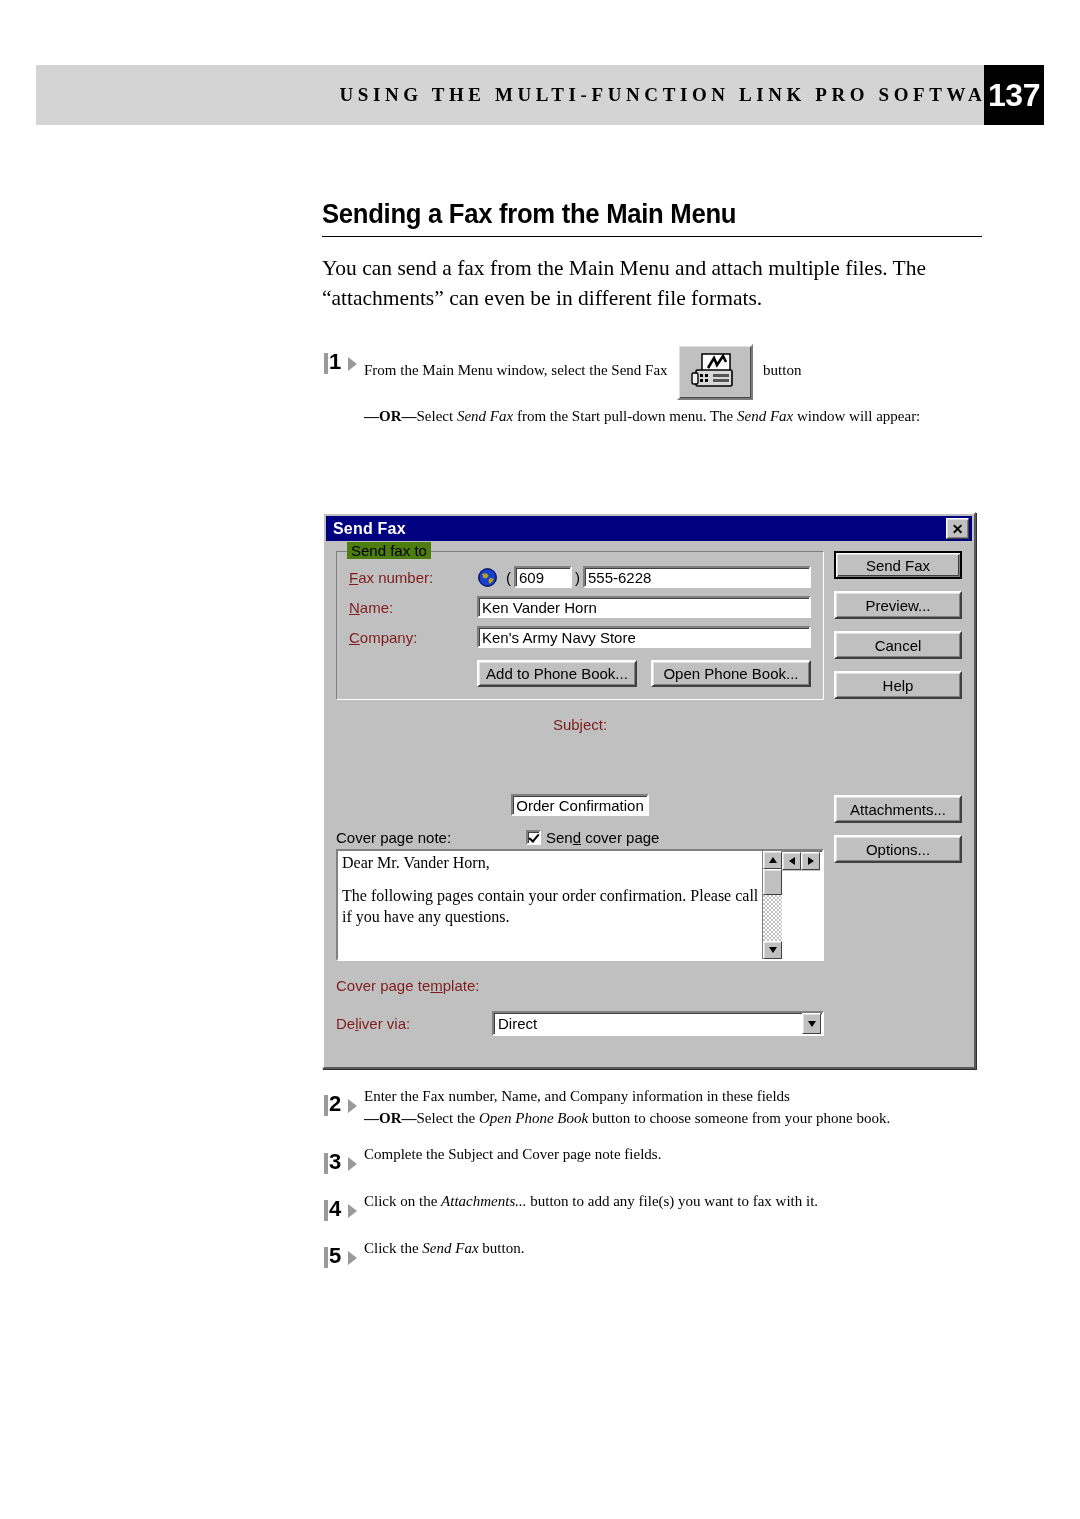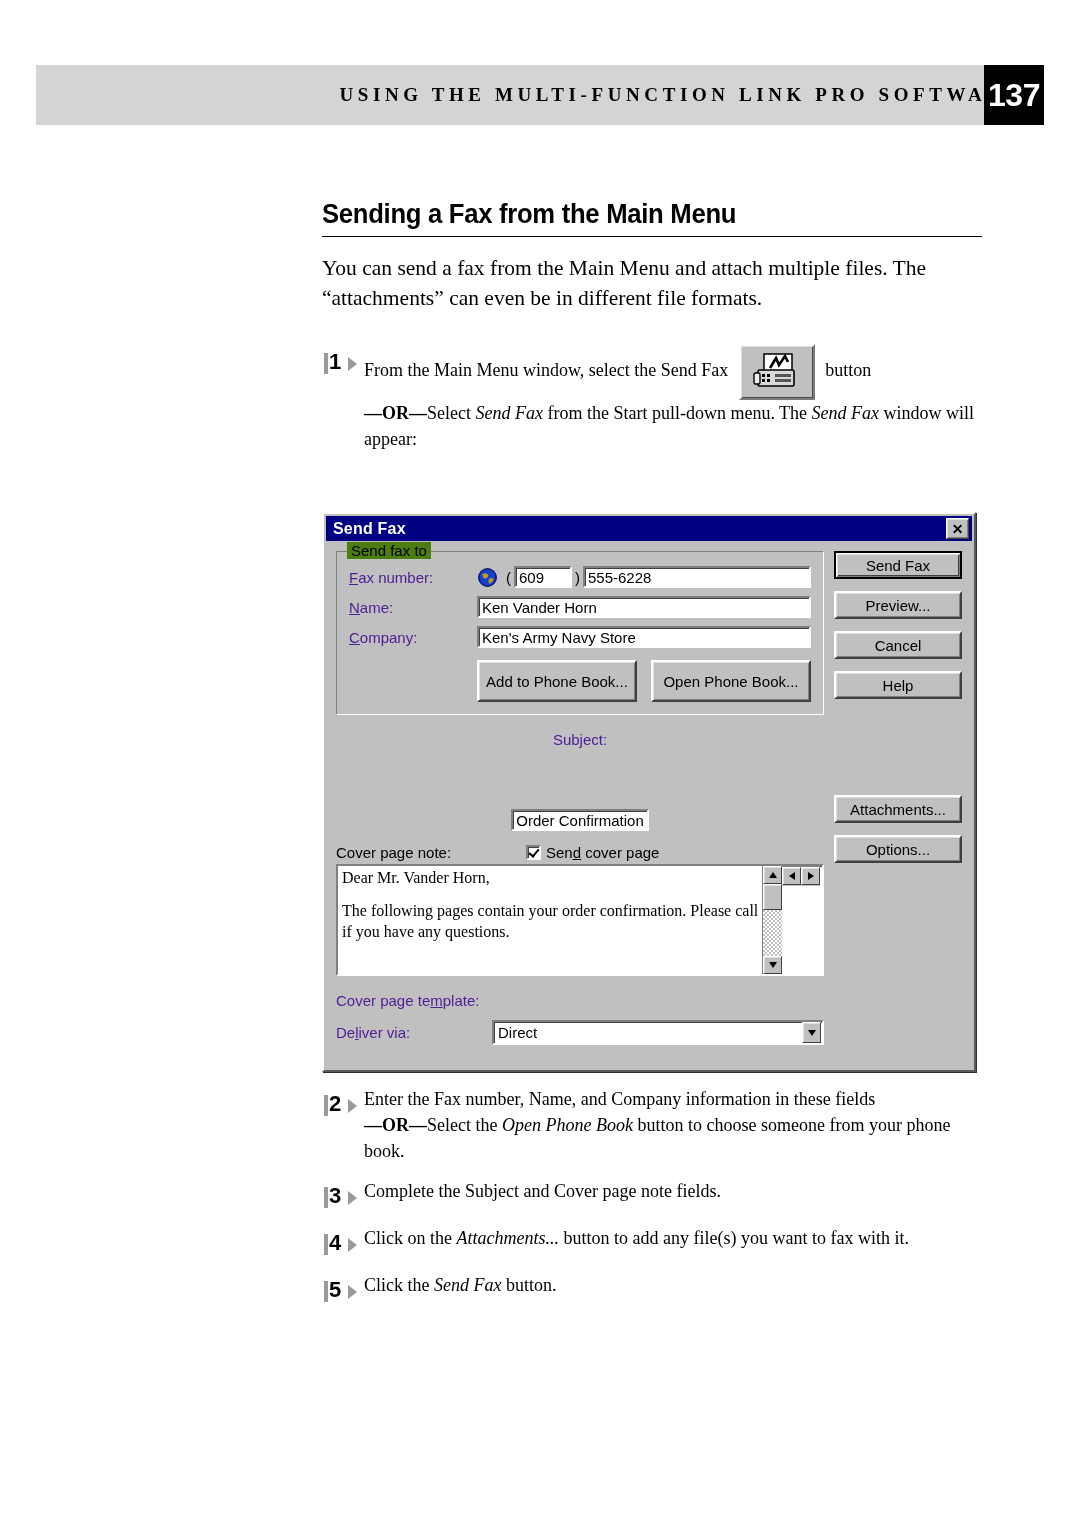--- a/index.html
+++ b/index.html
@@ -124,21 +124,21 @@
     right: 3px;
     top: 6px;
     width: 0;
     height: 0;
     border-top: 7px solid transparent;
     border-bottom: 7px solid transparent;
     border-left: 9px solid #9a9a9a;
   }
   .step-body {
     flex: 1 1 auto;
-    font-size: 18px;
+    font-size: 15px;
     line-height: 1.45;
     font-family: Liberation Serif, serif;
   }
   .step-body .line { display: block; }
   .ital { font-style: italic; }
   .bold { font-weight: 700; }
 
   .inline-fax-btn {
     display: inline-block;
     vertical-align: middle;
@@ -229,21 +229,21 @@
   }
 
   .field-row {
     display: flex;
     align-items: center;
     margin-bottom: 8px;
   }
   .field-label {
     flex: 0 0 128px;
     font-size: 15px;
-    color: #4c1d95;
+    color: #7f1d1d;
   }
   .field-label u { text-decoration: underline; }
 
   .w95-input {
     background: #ffffff;
     border: 2px solid;
     border-color: #808080 #ffffff #ffffff #808080;
     box-shadow: inset 1px 1px 0 #404040;
     height: 22px;
     font-family: "Liberation Sans", sans-serif;
@@ -275,21 +275,21 @@
   }
 
   .w95-btn {
     background: #c0c0c0;
     border: 2px solid;
     border-color: #ffffff #404040 #404040 #ffffff;
     box-shadow: inset 1px 1px 0 #dfdfdf, inset -1px -1px 0 #808080;
     font-family: "Liberation Sans", sans-serif;
     font-size: 15px;
     color: #000;
-    height: 42px;
+    height: 27px;
     display: flex;
     align-items: center;
     justify-content: center;
     cursor: default;
     box-sizing: border-box;
     white-space: nowrap;
   }
   .w95-btn.wide { flex: 1 1 0; }
   .w95-btn.default {
     border: 2px solid #000000;
@@ -409,21 +409,21 @@
     box-sizing: border-box;
   }
   .vscroll .sb-thumb { height: 26px; width: 19px; flex: 0 0 auto; }
   .vscroll .sb-track { width: 19px; }
   .hscroll .sb-track { height: 19px; }
 
   
   .combo-row {
     display: flex;
     align-items: center;
-    margin-bottom: 11px;
+    margin-bottom: 17px;
   }
   .combo-row .field-label { flex: 0 0 156px; }
   .w95-combo {
     flex: 1 1 auto;
     display: flex;
     align-items: center;
     background: #ffffff;
     border: 2px solid;
     border-color: #808080 #ffffff #ffffff #808080;
     box-shadow: inset 1px 1px 0 #404040;
@@ -483,21 +483,21 @@
           <rect x="2" y="21" width="6" height="11" rx="1.5" fill="#efefef" stroke="#000" stroke-width="1.4"></rect>
           <rect x="10" y="22" width="3" height="3" fill="#000"></rect>
           <rect x="15" y="22" width="3" height="3" fill="#000"></rect>
           <rect x="10" y="27" width="3" height="3" fill="#000"></rect>
           <rect x="15" y="27" width="3" height="3" fill="#000"></rect>
           <rect x="23" y="22" width="16" height="3" fill="#555"></rect>
           <rect x="23" y="27" width="16" height="3" fill="#555"></rect>
         </svg>
       </span>
       <span>button</span>
-      <span class="line" style="">
+      <span class="line" style="margin-top:6px;">
         <span class="bold">—OR—</span><span>Select </span><span class="ital">Send Fax</span><span> from the Start pull-down menu.  The </span><span class="ital">Send Fax</span><span> window will appear:</span>
       </span>
     </div>
   </div>
 </div>
 
 <div class="dialog">
 
   <div class="titlebar">
     <span class="titlebar-text">Send Fax</span>

